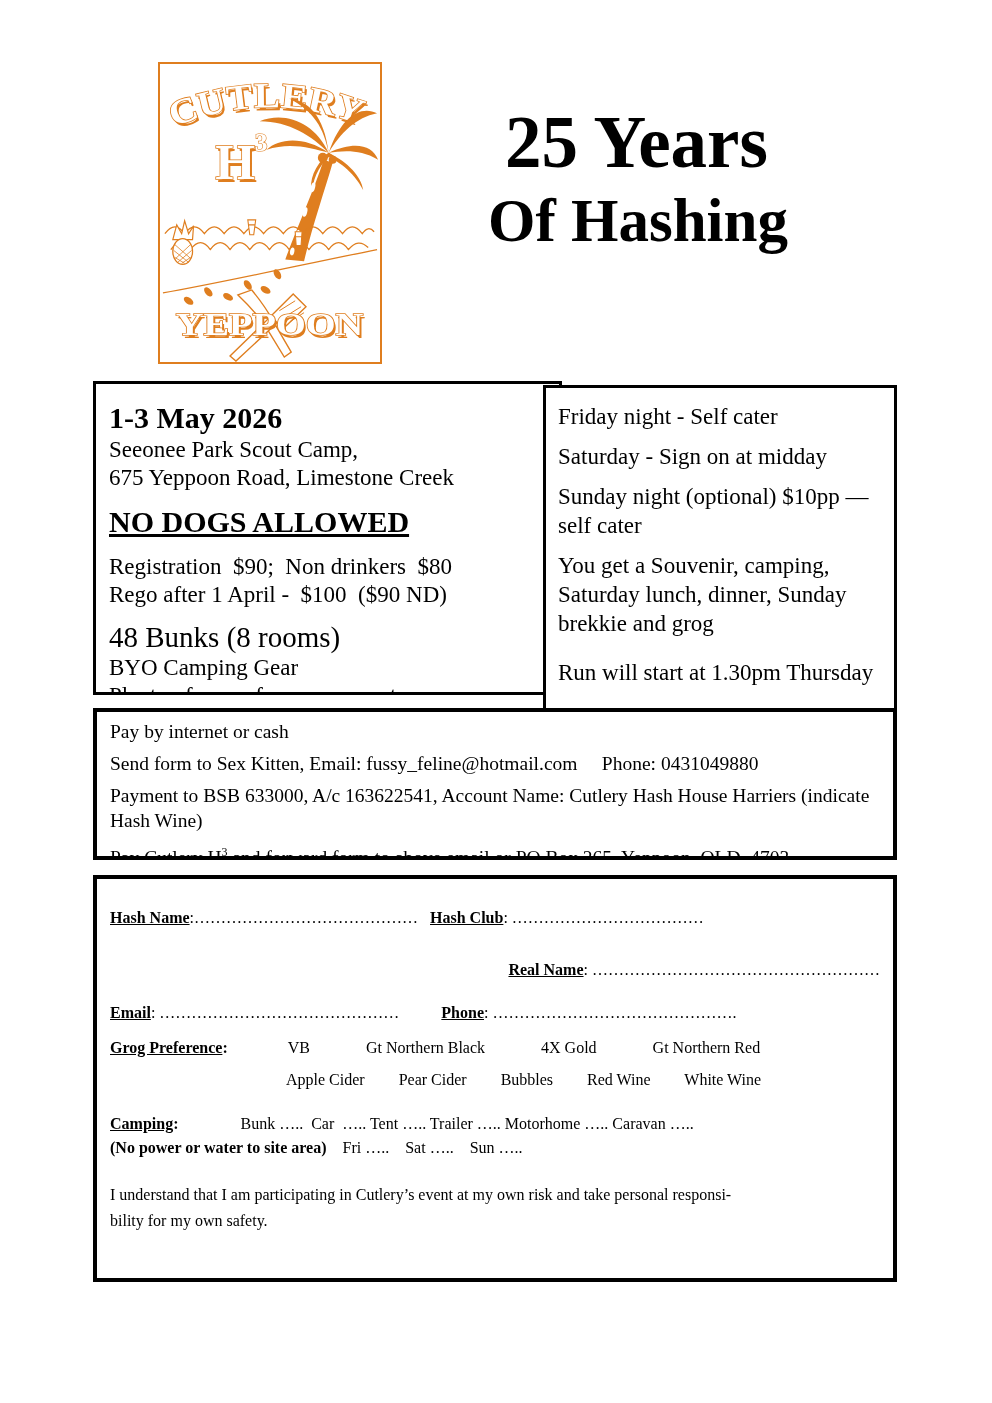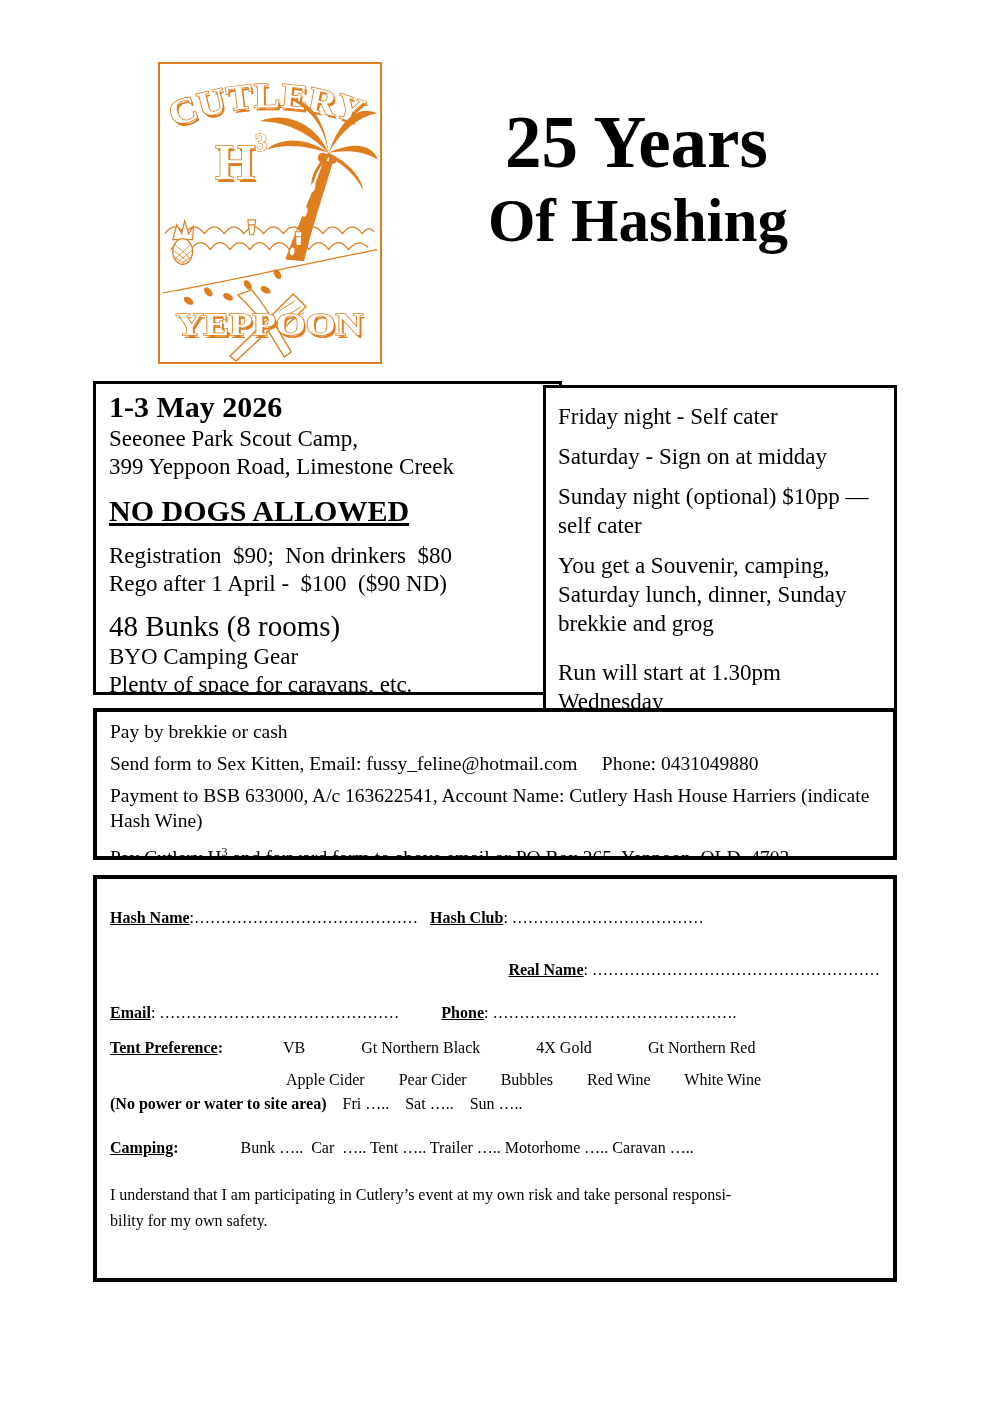--- a/index.html
+++ b/index.html
@@ -13,21 +13,21 @@
   
   .logo-box{left:158px;top:62px;width:224px;height:302px;border:2px solid #DF7E1F;}
   .logo-box svg{display:block;width:100%;height:100%;}
 
   
   .title-block{position:absolute;left:488px;top:100px;}
   .title-line1{font-size:73px;font-weight:bold;line-height:86px;padding-left:17px;letter-spacing:0px;}
   .title-line2{font-size:61px;font-weight:bold;line-height:70px;}
 
   
-  .event-box{left:93px;top:381px;width:469px;height:314px;border:3px solid #000;padding:5px 13px;font-family:Liberation Serif, serif;}
+  .event-box{left:93px;top:381px;width:469px;height:314px;border:3px solid #000;padding:16px 13px;font-family:Liberation Serif, serif;}
   .event-box .dates{font-size:30px;font-weight:bold;line-height:36px;}
   .event-box .venue{font-size:23px;line-height:28px;}
   .event-box .nodogs{font-size:30px;font-weight:bold;text-decoration:underline;line-height:34px;margin-top:13px;}
   .event-box .rego{font-size:23px;line-height:28px;}
   .event-box .rego1{margin-top:14px;}
   .event-box .bunks{font-size:29px;line-height:33px;margin-top:12px;}
 
   
   .schedule-box{left:543px;top:385px;width:354px;height:348px;border:3px solid #000;padding:14px 12px;}
   .schedule-box .line{font-size:23px;line-height:29px;margin-bottom:11px;}
@@ -134,39 +134,39 @@
 </div>
 
 <div class="title-block">
   <div class="title-line1">25 Years</div>
   <div class="title-line2">Of Hashing</div>
 </div>
 
 <div class="box event-box">
   <div class="dates">1-3 May 2026</div>
   <div class="venue">Seeonee Park Scout Camp,</div>
-  <div class="venue">399 Yeppoon Road, Limestone Creek</div>
+  <div class="venue">675 Yeppoon Road, Limestone Creek</div>
   <div class="nodogs">NO DOGS ALLOWED</div>
   <div class="rego rego1 pre">Registration  $90;  Non drinkers  $80</div>
   <div class="rego pre">Rego after 1 April -  $100  ($90 ND)</div>
   <div class="bunks">48 Bunks (8 rooms)</div>
   <div class="venue">BYO Camping Gear</div>
   <div class="venue">Plenty of space for caravans, etc.</div>
 </div>
 
 <div class="box schedule-box">
   <div class="line">Friday night - Self cater</div>
   <div class="line">Saturday - Sign on at midday</div>
   <div class="line">Sunday night (optional) $10pp — self cater</div>
   <div class="line">You get a Souvenir, camping, Saturday lunch, dinner, Sunday brekkie and grog</div>
-  <div class="line run">Run will start at 1.30pm Wednesday</div>
+  <div class="line run">Run will start at 1.30pm Thursday</div>
 </div>
 
 <div class="box payment-box">
-  <div class="pline">Pay by brekkie or cash</div>
+  <div class="pline">Pay by internet or cash</div>
   <div class="pline pre">Send form to Sex Kitten, Email: fussy_feline@hotmail.com     Phone: 0431049880</div>
   <div class="pline">Payment to BSB 633000, A/c 163622541, Account Name: Cutlery Hash House Harriers (indicate Hash Wine)</div>
   <div class="pline"><span class="pre">Pay Cutlery H</span><sup>3</sup><span class="pre"> and forward form to above email or PO Box 265, Yeppoon  QLD  4703</span></div>
 </div>
 
 <div class="box form-box">
   <div class="frow row-hash">
     <span class="lbl">Hash Name</span><span>:……………………………………</span>
     <span class="hash-club"><span class="lbl">Hash Club</span><span>: ………………………………</span></span>
   </div>
@@ -174,41 +174,41 @@
   <div class="frow row-real">
     <span class="lbl">Real Name</span><span>: ………………………………………………</span>
   </div>
 
   <div class="frow row-email">
     <span class="lbl">Email</span><span>: ………………………………………</span>
     <span class="phone-grp"><span class="lbl">Phone</span><span>: ……………………………………….</span></span>
   </div>
 
   <div class="frow grog-row1">
-    <span class="lbl">Tent Preference</span><span class="bold">:</span>
+    <span class="lbl">Grog Preference</span><span class="bold">:</span>
     <span class="opt first">VB</span>
     <span class="opt">Gt Northern Black</span>
     <span class="opt">4X Gold</span>
     <span class="opt">Gt Northern Red</span>
   </div>
   <div class="frow grog-row2">
     <span class="opt">Apple Cider</span>
     <span class="opt">Pear Cider</span>
     <span class="opt">Bubbles</span>
     <span class="opt">Red Wine</span>
     <span class="opt">White Wine</span>
   </div>
 
+  <div class="frow row-camping">
+    <span class="lbl">Camping</span><span class="bold">:</span>
+    <span class="camp-opts pre">Bunk …..  Car  ….. Tent ….. Trailer ….. Motorhome ….. Caravan …..</span>
+  </div>
   <div class="frow">
     <span class="bold">(No power or water to site area)</span>
     <span class="days pre">Fri …..    Sat …..    Sun …..</span>
   </div>
-  <div class="frow row-camping">
-    <span class="lbl">Camping</span><span class="bold">:</span>
-    <span class="camp-opts pre">Bunk …..  Car  ….. Tent ….. Trailer ….. Motorhome ….. Caravan …..</span>
-  </div>
 
   <div class="row-disclaimer">
     <div>I understand that I am participating in Cutlery’s event at my own risk and take personal responsi-</div>
     <div>bility for my own safety.</div>
   </div>
 
 </div>
 
 </body></html>

